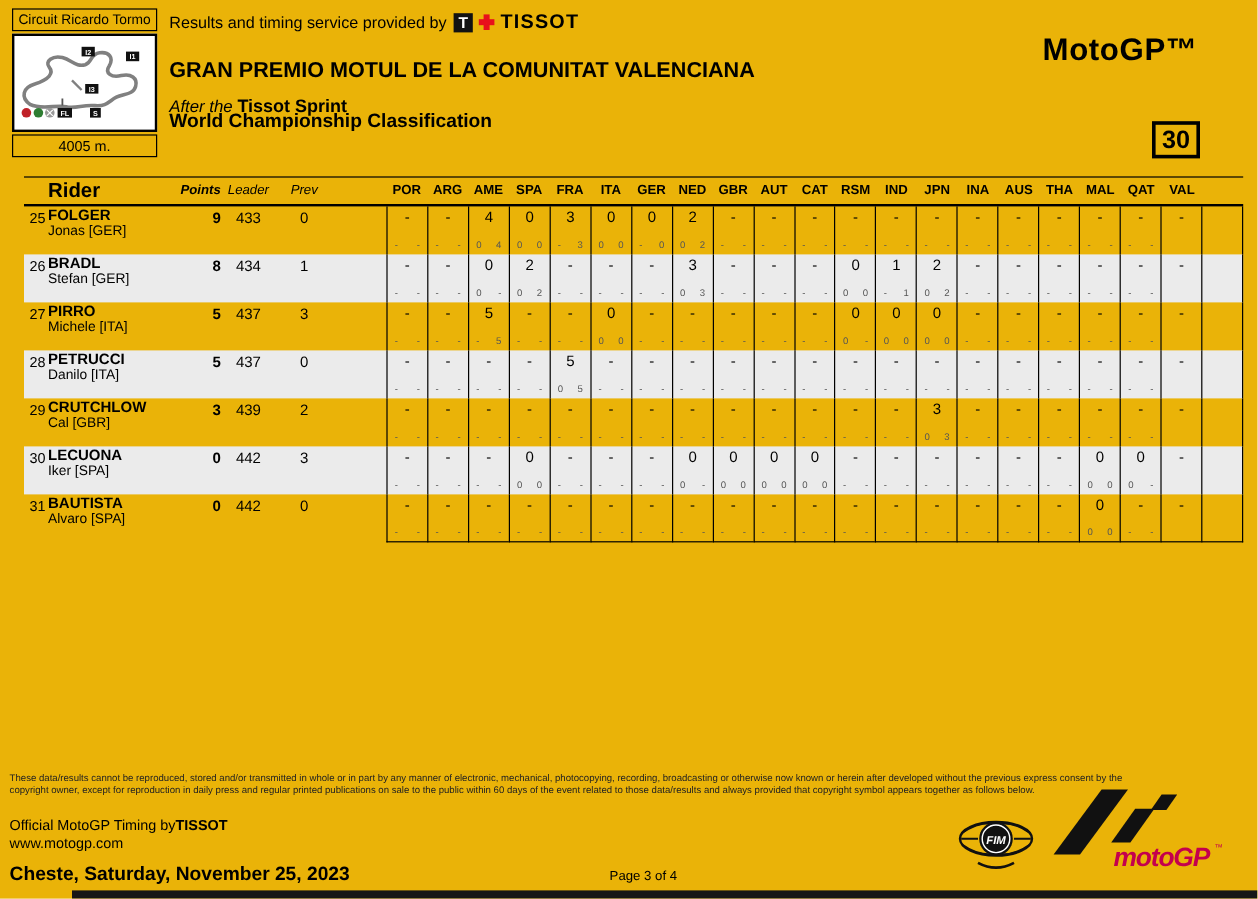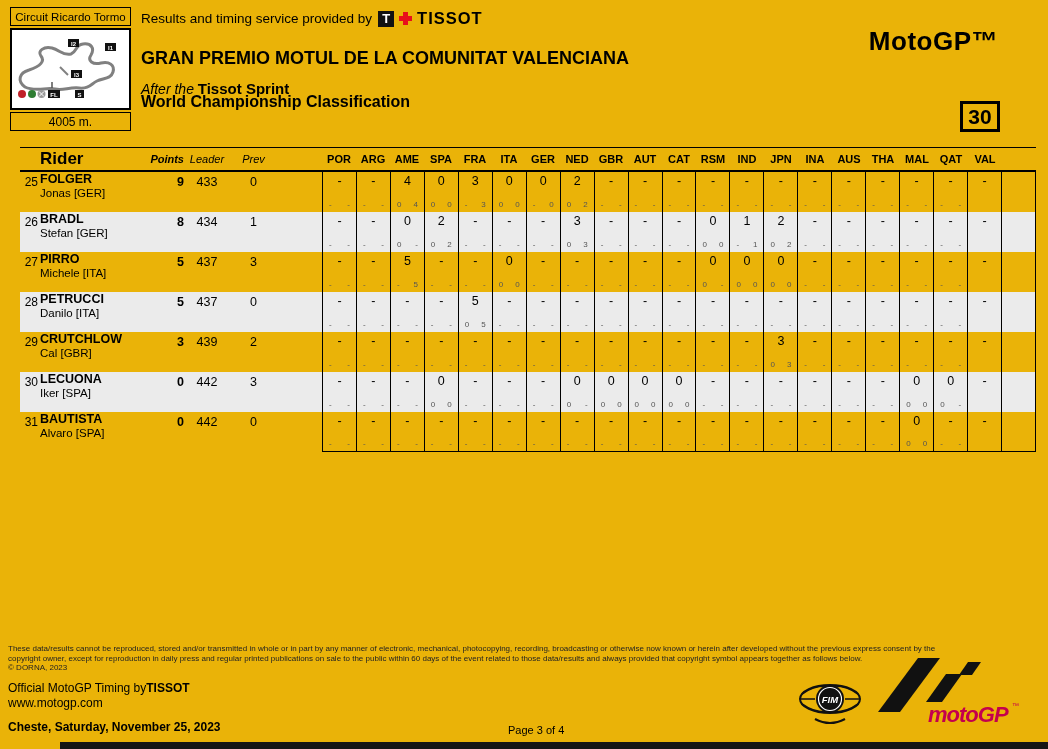--- a/index.html
+++ b/index.html
@@ -52,21 +52,21 @@
   .gp-cell{flex:1;border-left:1px solid #000;position:relative;}
   .gp-cell.extra{border-right:1px solid #000;}
   .t-row:last-child .gp-cell{border-bottom:1px solid #000;}
   .gp-main{text-align:center;font-size:12.5px;margin-top:2px;}
   .gp-subs{position:absolute;left:0;right:0;bottom:3px;display:flex;justify-content:space-between;
     padding:0 6px;font-size:8px;color:#555;}
   
   .legal{left:8px;top:644px;width:932px;font-size:8px;line-height:9.5px;color:#222;}
   .timing{left:8px;top:681px;font-size:12px;}
   .website{left:8px;top:696px;font-size:12px;}
-  .locdate{left:8px;top:720px;font-size:12px;font-weight:bold;}
+  .locdate{left:8px;top:720px;font-size:16px;font-weight:bold;}
   .pageinfo{left:508px;top:724px;font-size:11px;}
   .fim-wrap{left:798px;top:667px;}
   .mgp-wrap{left:872px;top:656px;}
   .bottombar{left:60px;top:742px;width:988px;height:7px;background:#161616;}
 </style>
 </head>
 <body style="--tissot-red: #e8101b; --motogp-red: #c4004d; --row-alt: #ebebeb; --track-gray: #808080;">
 
 <div class="page">
 
@@ -1196,21 +1196,20 @@
             </div>
             <div class="gp-cell extra"></div>
           </div>
     </div>
   </div>
   </div>
 
   <div class="abs legal">
     <div>These data/results cannot be reproduced, stored and/or transmitted in whole or in part by any manner of electronic, mechanical, photocopying, recording, broadcasting or otherwise now known or herein after developed without the previous express consent by the</div>
     <div>copyright owner, except for reproduction in daily press and regular printed publications on sale to the public within 60 days of the event related to those data/results and always provided that copyright symbol appears together as follows below.</div>
-    <div>© DORNA, 2023</div>
   </div>
   <div class="abs timing">
     <span>Official MotoGP Timing by</span><b>TISSOT</b>
   </div>
   <div class="abs website">www.motogp.com</div>
 
   <div class="abs fim-wrap">
     <svg width="64" height="72" viewBox="0 0 64 72">
       <ellipse cx="32" cy="32" rx="30" ry="14" fill="none" stroke="#111" stroke-width="2"></ellipse>
       <path d="M4,27 Q15,19 27,19 M3,32 H17 M4,37 Q15,45 27,45" fill="none" stroke="#111" stroke-width="1.6"></path>

